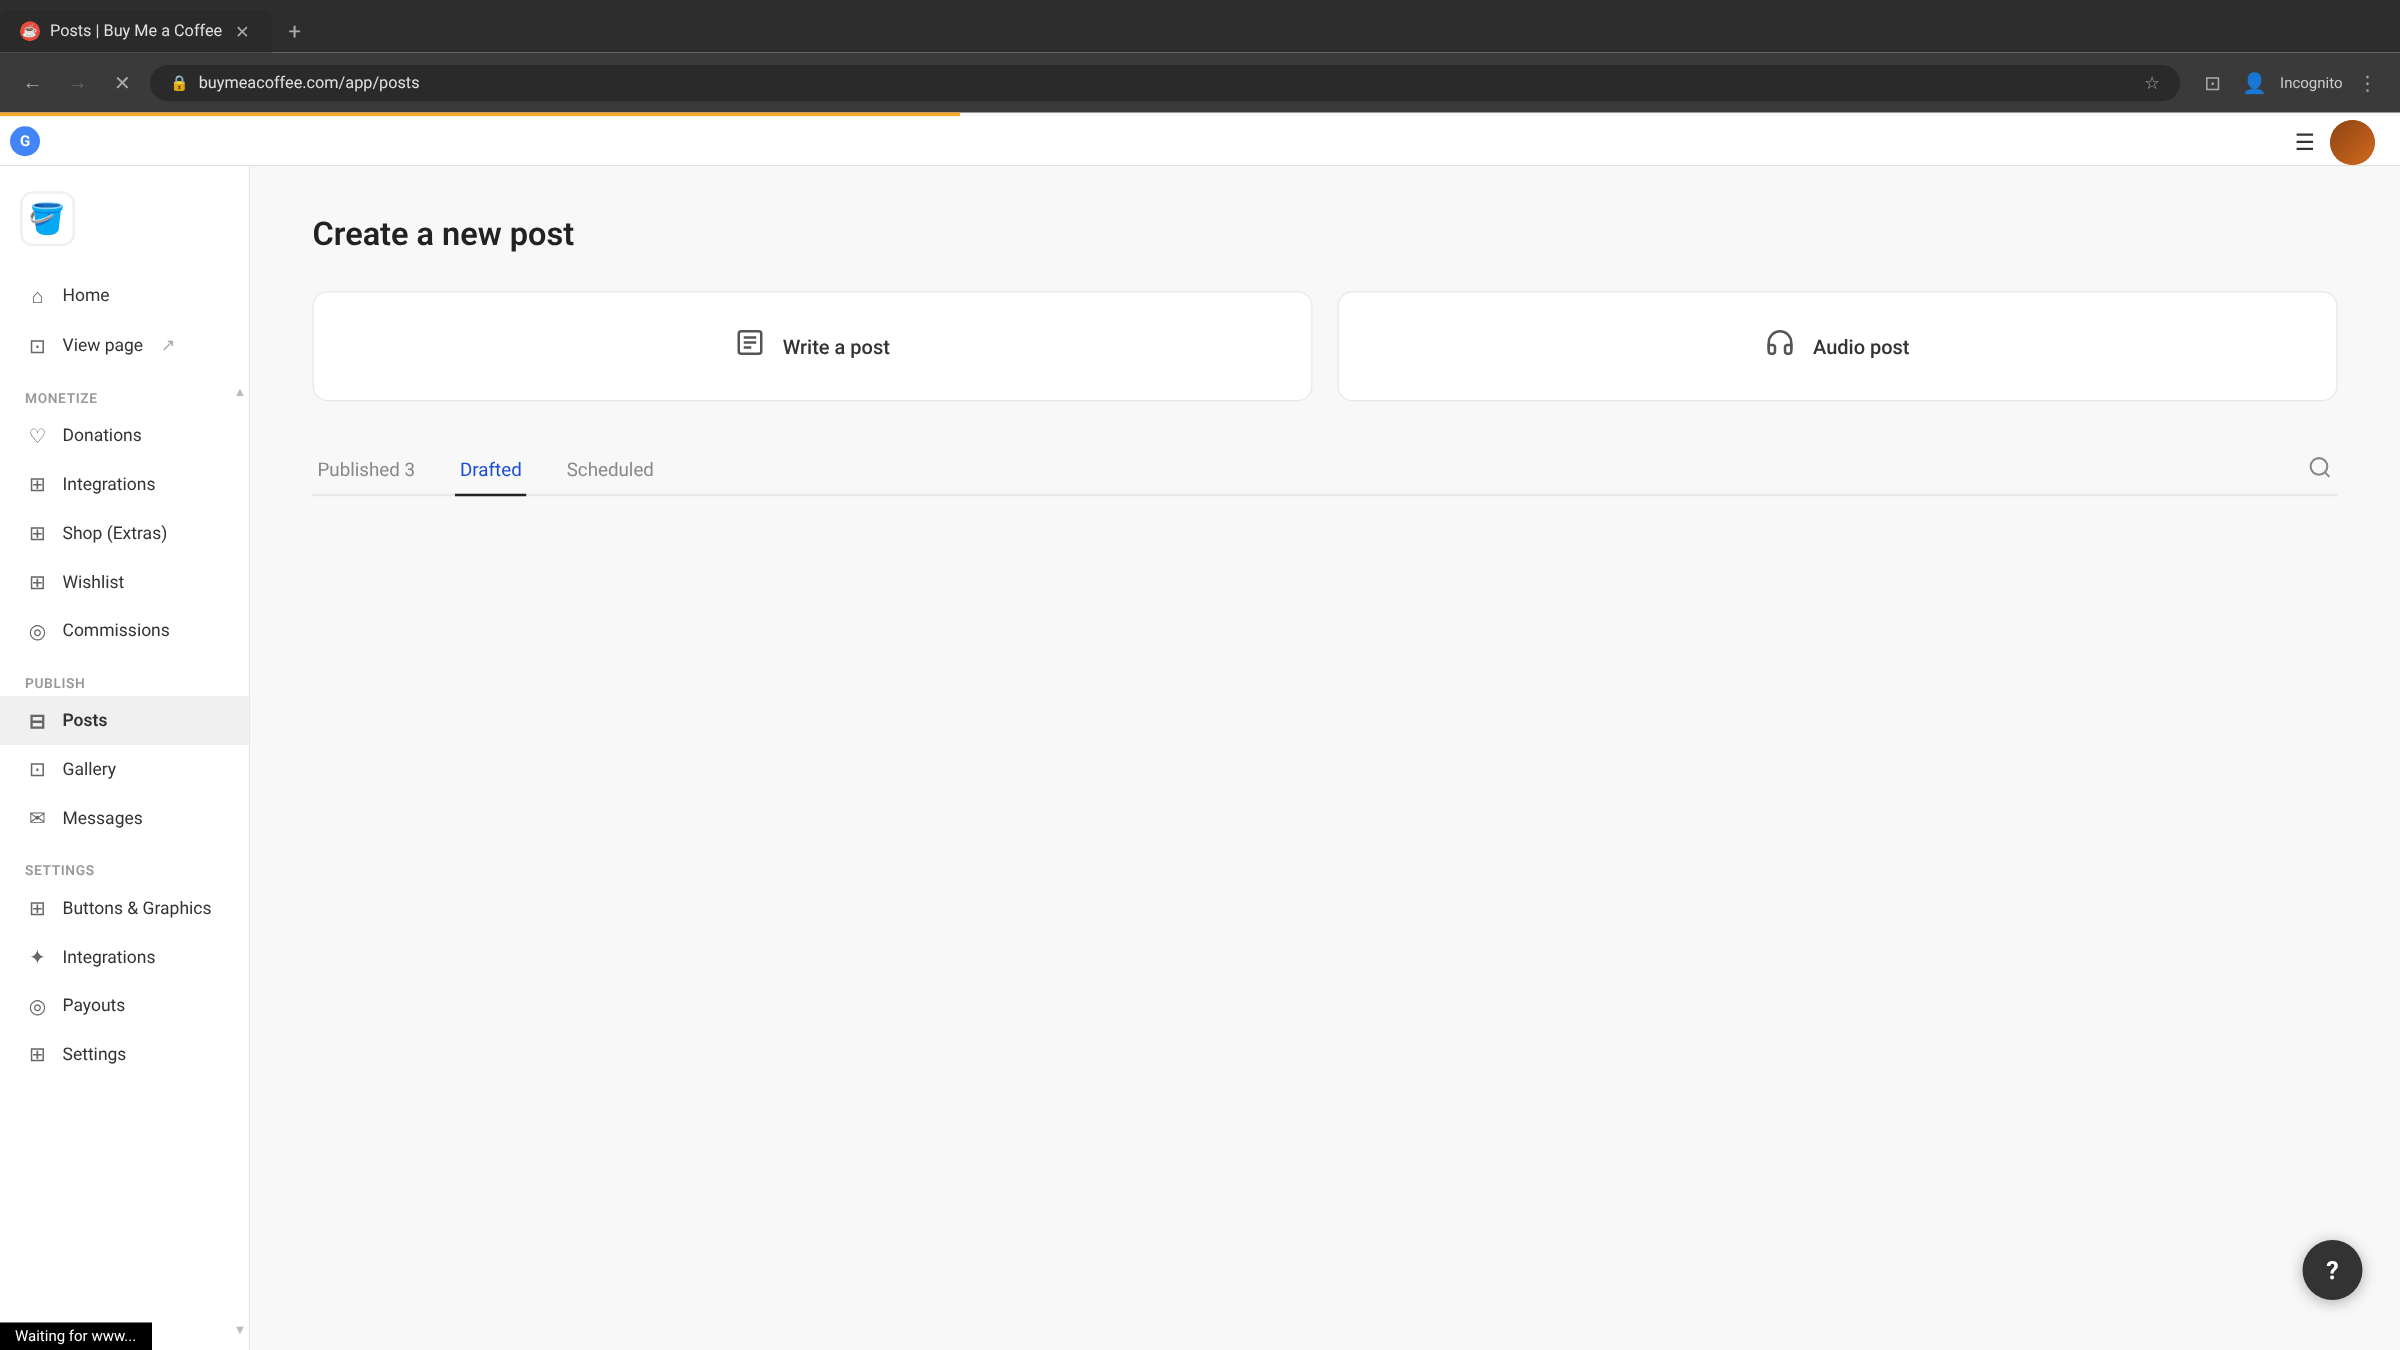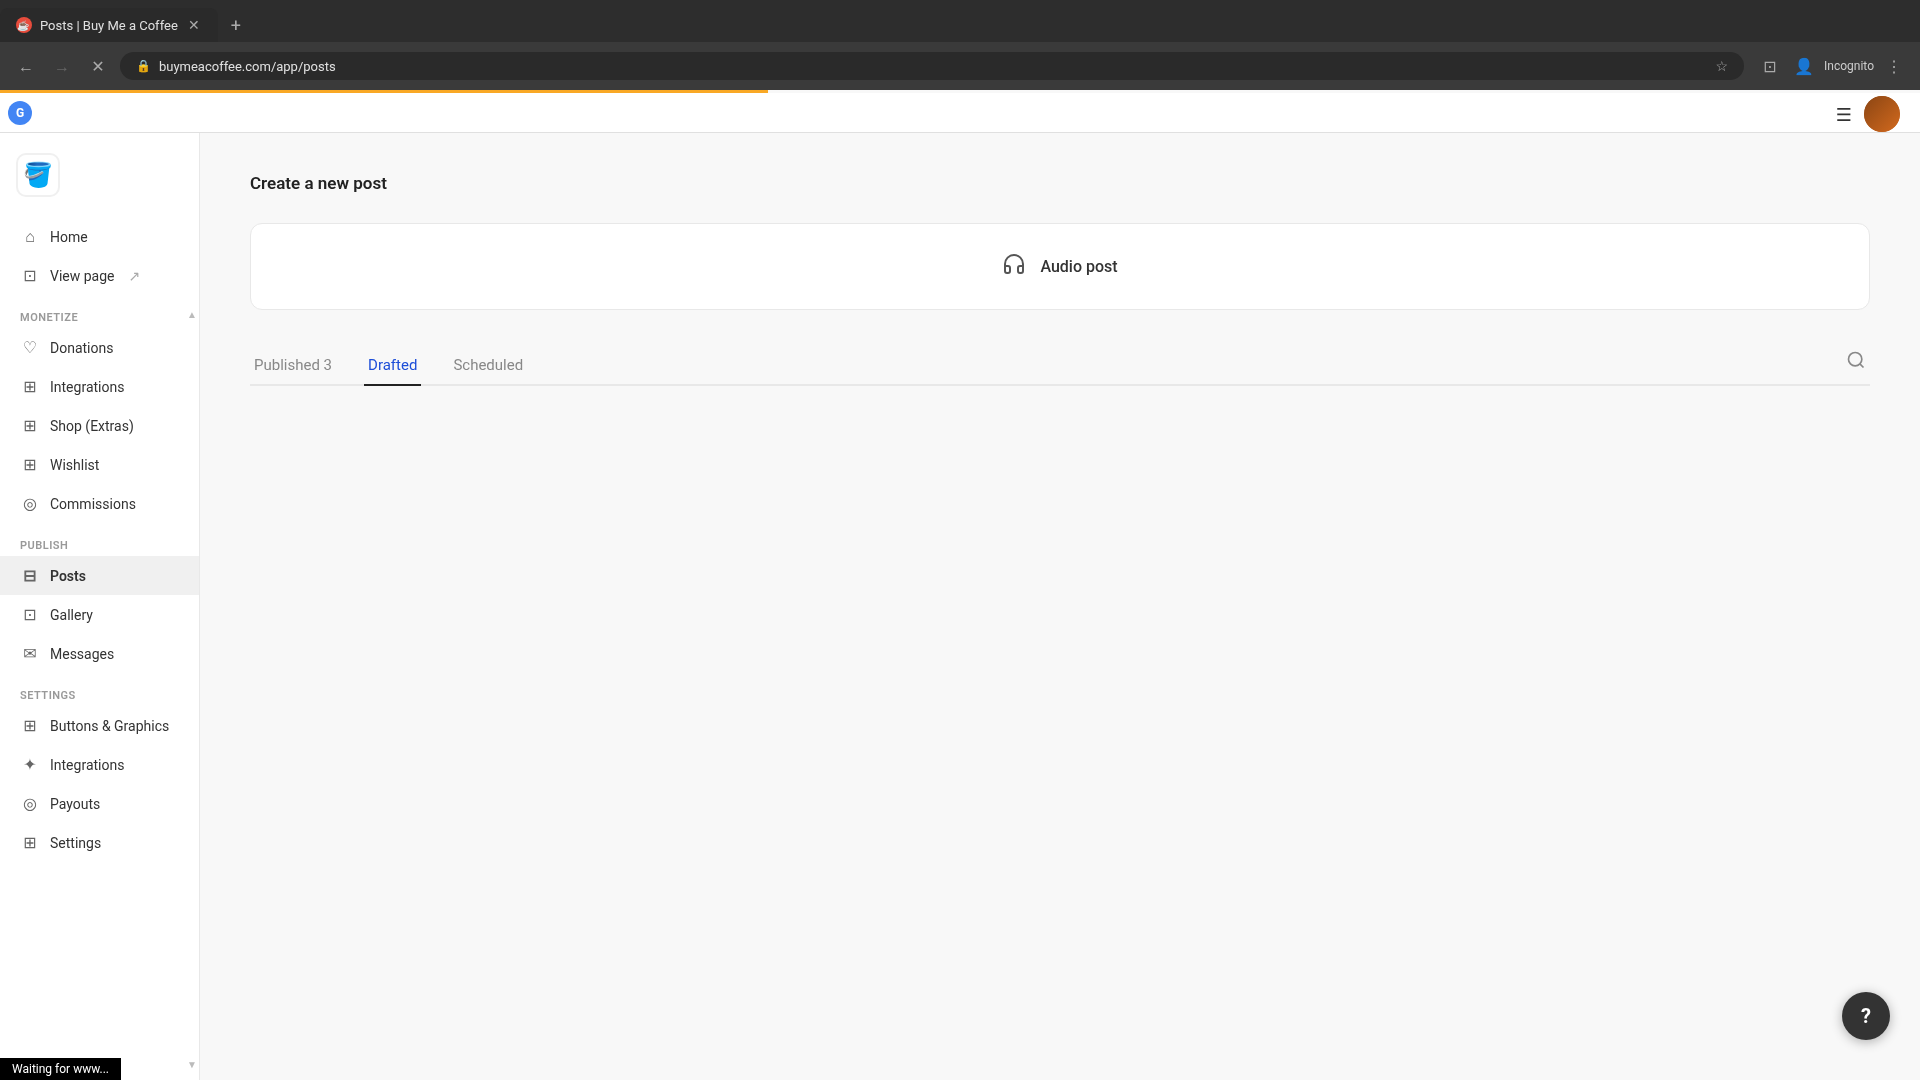--- a/index.html
+++ b/index.html
@@ -42,28 +42,28 @@
     .sidebar-nav-item { display: flex; align-items: center; gap: 10px; padding: 10px 20px; cursor: pointer; color: #333; font-size: 15px; }
     .sidebar-nav-item.active { background: #f0f0f0; font-weight: 600; }
     .sidebar-nav-icon { font-size: 16px; color: #666; width: 20px; text-align: center; }
     .sidebar-nav-label { font-size: 14px; }
 
     .sidebar-section-label { padding: 16px 20px 4px; font-size: 11px; color: #999; font-weight: 600; letter-spacing: 0.5px; text-transform: uppercase; }
 
     
     .main-content { flex: 1; background: #f8f8f8; padding: 40px 50px; overflow-y: auto; }
 
-    .page-title { font-size: 17px; font-weight: 600; color: #222; margin-bottom: 30px; }
+    .page-title { font-size: 26px; font-weight: 600; color: #222; margin-bottom: 30px; }
 
     .create-cards { display: flex; gap: 20px; margin-bottom: 36px; }
     .create-card { background: #fff; border: 1px solid #e8e8e8; border-radius: 12px; padding: 28px 40px; display: flex; align-items: center; gap: 14px; cursor: pointer; flex: 1; justify-content: center; transition: box-shadow 0.2s; }
     .create-card-icon { font-size: 22px; color: #555; }
     .create-card-label { font-size: 16px; font-weight: 500; color: #333; }
 
-    .tabs-bar { display: flex; border-bottom: 2px solid #e8e8e8; margin-bottom: 16px; }
+    .tabs-bar { display: flex; align-items: center; border-bottom: 2px solid #e8e8e8; margin-bottom: 16px; }
     .tab-item { padding: 10px 4px; margin-right: 28px; font-size: 15px; color: #888; cursor: pointer; position: relative; white-space: nowrap; }
     .tab-item.active { color: #1d4ed8; font-weight: 400; }
     .tab-item.active::after { content: ''; position: absolute; bottom: -2px; left: 0; right: 0; height: 2px; background: #222; }
     .tab-search-icon { margin-left: auto; color: #888; font-size: 18px; cursor: pointer; padding: 4px; }
 
     
     .app-header-icons { position: fixed; top: 96px; right: 20px; display: flex; align-items: center; gap: 12px; z-index: 100; }
     .hamburger-icon { color: #333; font-size: 18px; cursor: pointer; }
     .avatar { width: 36px; height: 36px; border-radius: 50%; background: linear-gradient(135deg, #8b4513, #d2691e); display: flex; align-items: center; justify-content: center; overflow: hidden; cursor: pointer; }
 
@@ -216,20 +216,31 @@
     <div style="position:absolute;top:176px;right:2px;color:#bbb;font-size:10px;cursor:pointer;">▲</div>
     <div style="position:absolute;bottom:10px;right:2px;color:#bbb;font-size:10px;cursor:pointer;">▼</div>
   </div>
 
   <div class="main-content">
 
     <h1 class="page-title">Create a new post</h1>
 
     <div class="create-cards">
 
+      <div class="create-card">
+        <span class="create-card-icon">
+          <svg width="24" height="24" viewBox="0 0 24 24" fill="none" stroke="#555" stroke-width="2">
+            <rect x="3" y="3" width="18" height="18" rx="2"></rect>
+            <line x1="7" y1="8" x2="17" y2="8"></line>
+            <line x1="7" y1="12" x2="17" y2="12"></line>
+            <line x1="7" y1="16" x2="13" y2="16"></line>
+          </svg>
+        </span>
+        <span class="create-card-label">Write a post</span>
+      </div>
 
 
       <div class="create-card">
         <span class="create-card-icon">
           <svg width="24" height="24" viewBox="0 0 24 24" fill="none" stroke="#555" stroke-width="2">
             <path d="M3 18v-6a9 9 0 0 1 18 0v6"></path>
             <path d="M21 19a2 2 0 0 1-2 2h-1a2 2 0 0 1-2-2v-3a2 2 0 0 1 2-2h3z"></path>
             <path d="M3 19a2 2 0 0 0 2 2h1a2 2 0 0 0 2-2v-3a2 2 0 0 0-2-2H3z"></path>
           </svg>
         </span>

